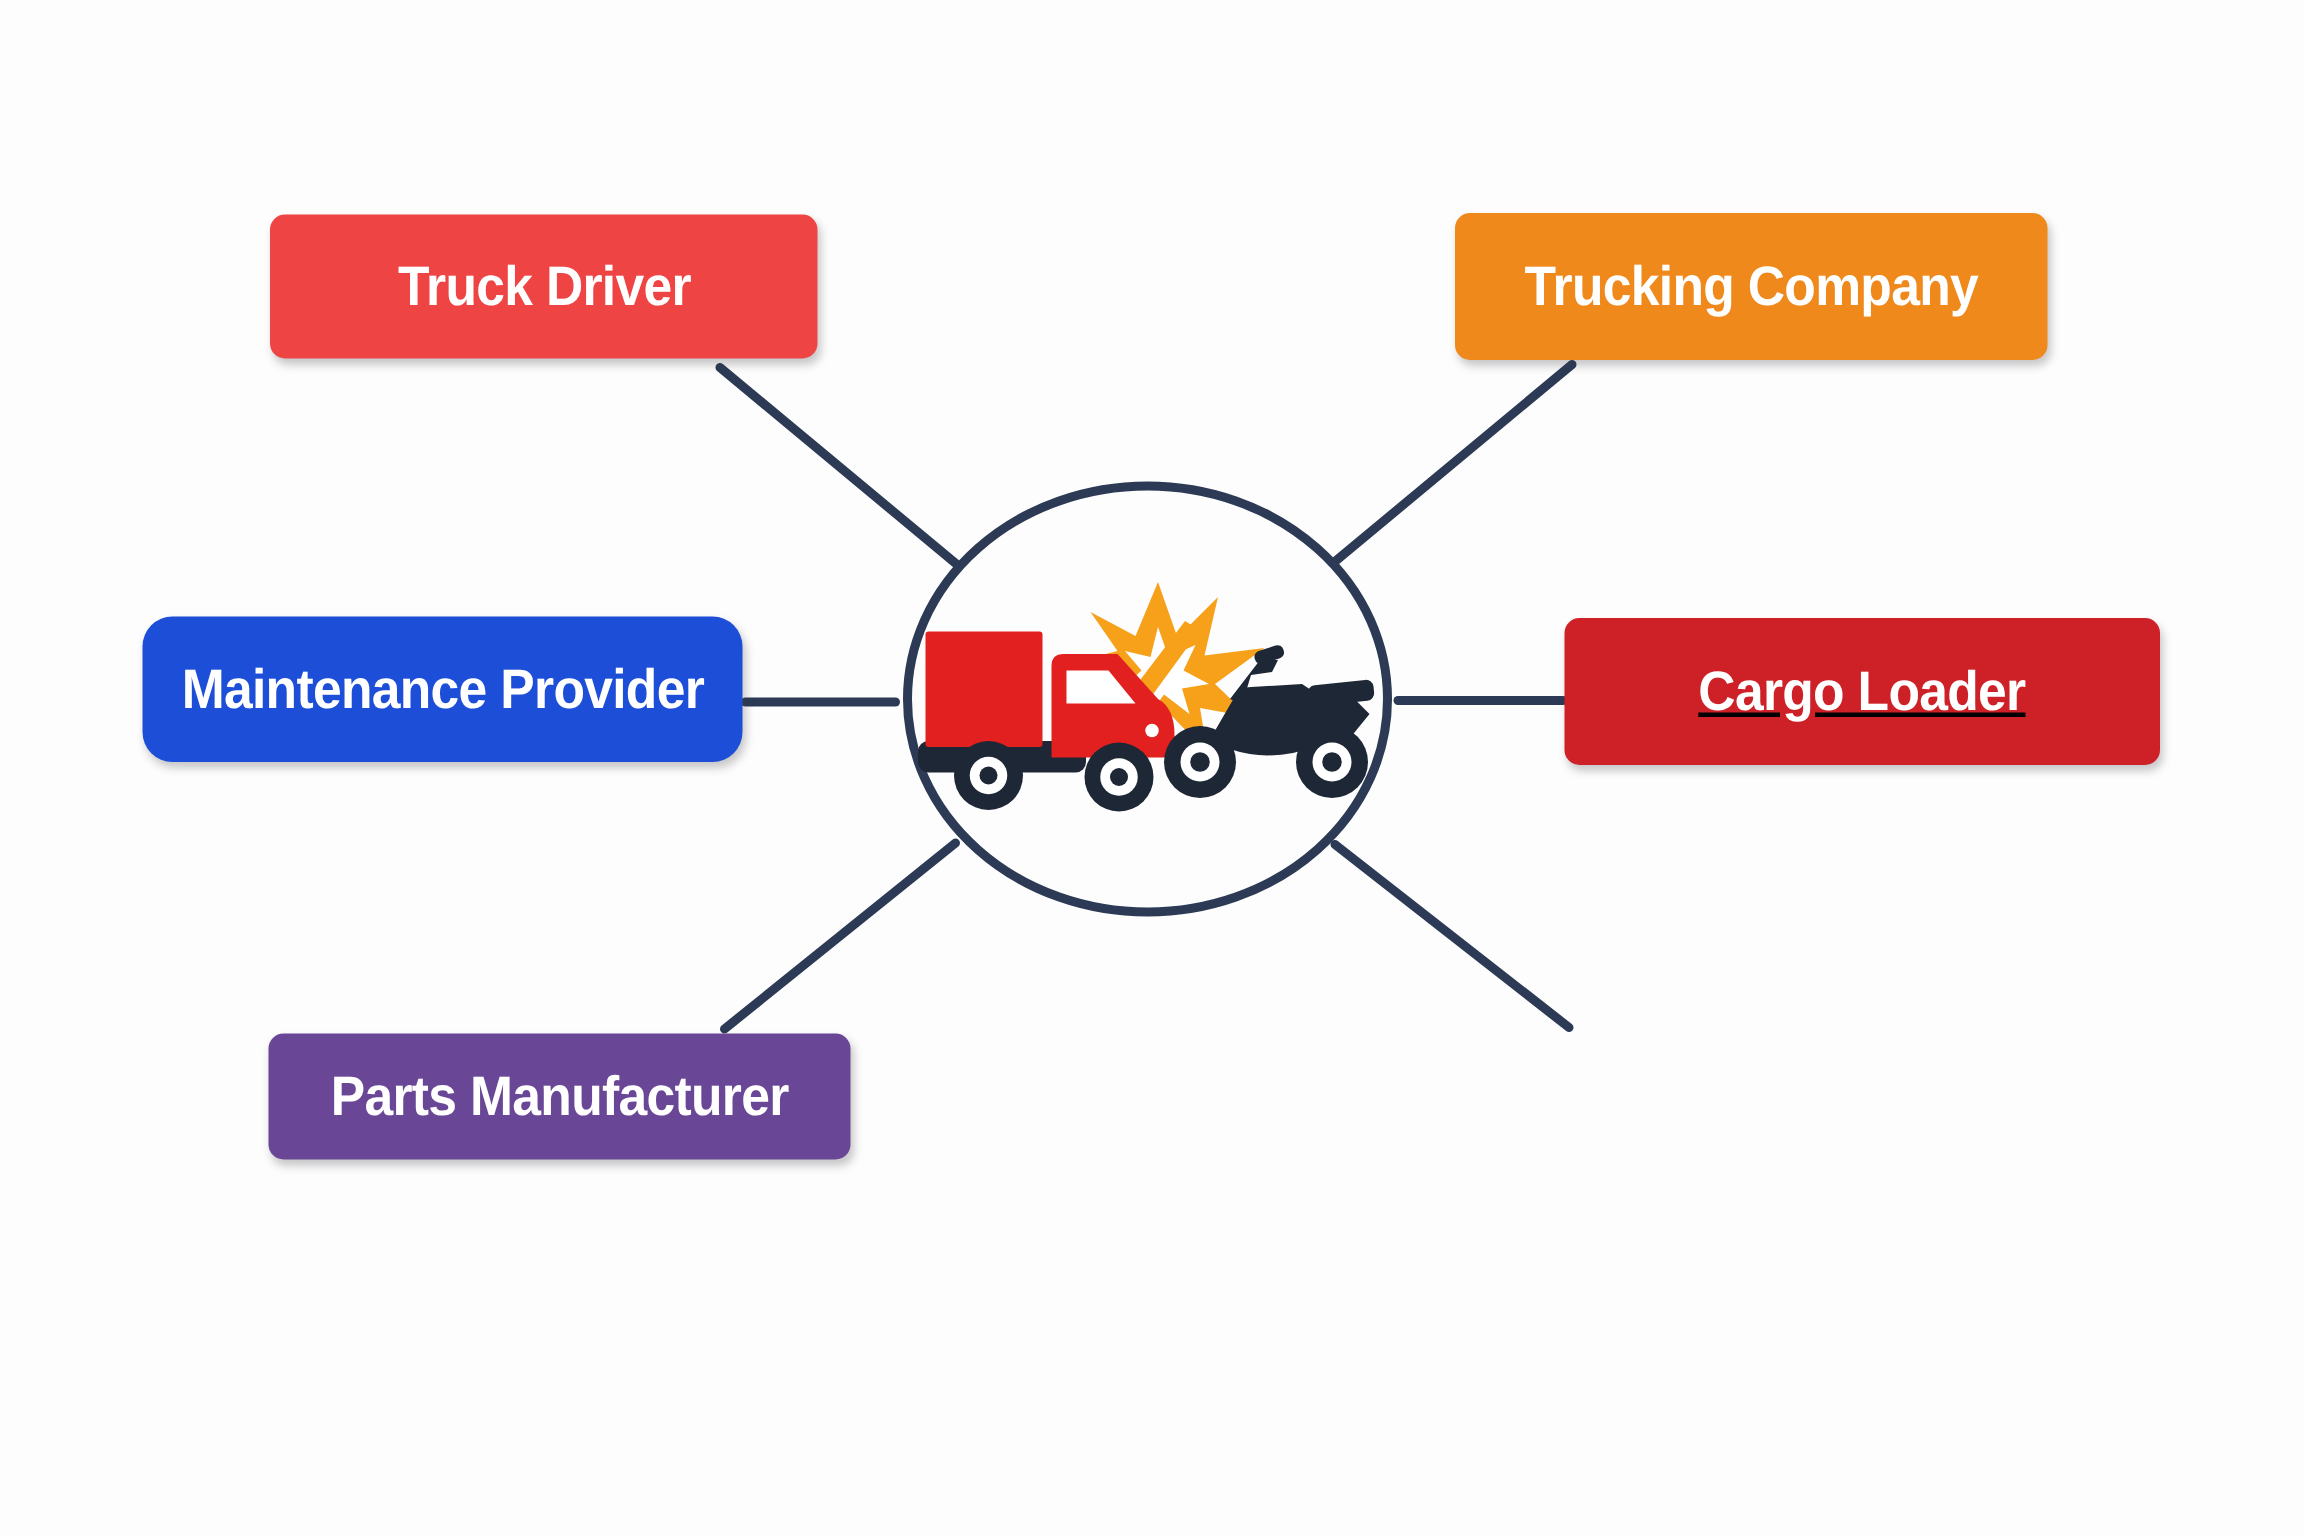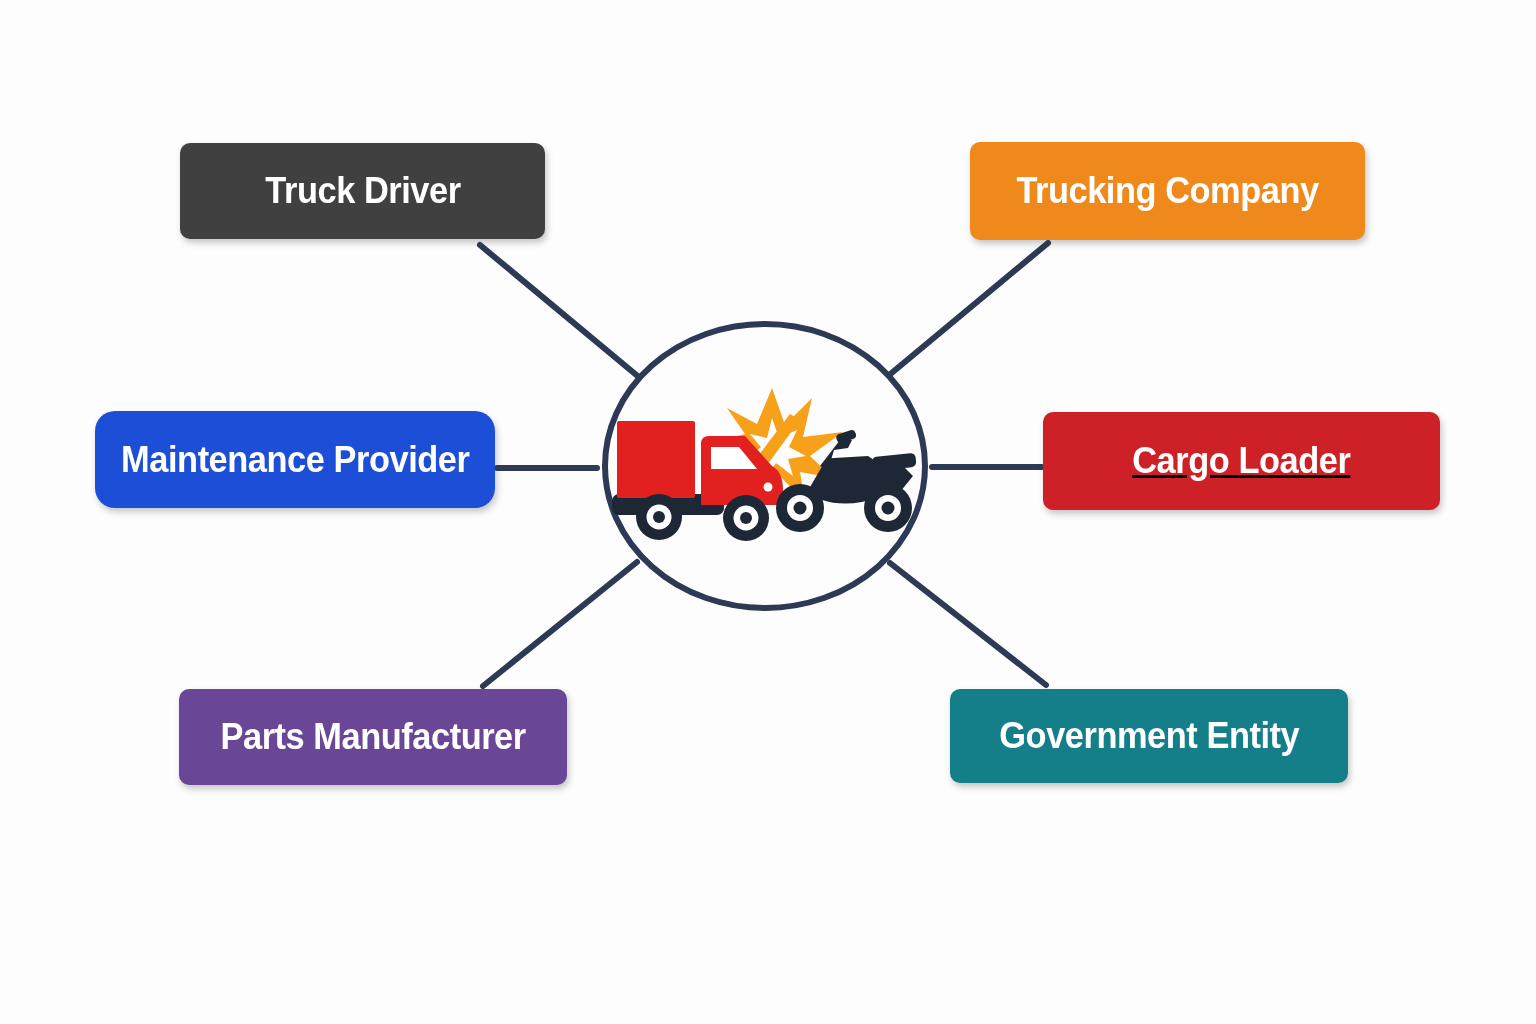--- a/index.html
+++ b/index.html
@@ -36,21 +36,21 @@
     font-size: 37px;
     white-space: nowrap;
     transform: scaleX(0.93);
     letter-spacing: -0.5px;
   }
   
   #node-truck-driver        { left: 180px;  top: 143px; width: 365px; height: 96px; }
   #node-trucking-company    { left: 970px;  top: 142px; width: 395px; height: 98px; }
   #node-maintenance-provider{ left: 95px;   top: 411px; width: 400px; height: 97px; }
   #node-cargo-loader        { left: 1043px; top: 412px; width: 397px; height: 98px; text-decoration: underline; }
-  #node-parts-manufacturer  { left: 179px;  top: 689px; width: 388px; height: 96px; align-items: center; }
+  #node-parts-manufacturer  { left: 179px;  top: 689px; width: 388px; height: 84px; align-items: center; }
   #node-government-entity   { left: 950px;  top: 689px; width: 398px; height: 94px; }
 </style>
 </head>
 <body>
 
 <div id="stage" style="background: rgb(253, 253, 253);">
 
   <svg id="diagram-svg" width="1536" height="1024" viewBox="0 0 1536 1024">
 
     <g stroke-width="6" stroke-linecap="round" fill="none">
@@ -99,37 +99,34 @@
           <circle cx="800" cy="508" r="13" fill="#ffffff"></circle>
           <circle cx="800" cy="508" r="6.5" fill="#1d2735"></circle>
           <circle cx="888" cy="508" r="24" fill="#1d2735"></circle>
           <circle cx="888" cy="508" r="13" fill="#ffffff"></circle>
           <circle cx="888" cy="508" r="6.5" fill="#1d2735"></circle>
         </g>
       </g>
     </g>
   </svg>
 
-  <div class="node" id="node-truck-driver" style="background: #404040;">
+  <div class="node" id="node-truck-driver" style="background: #ef4444;">
     <span class="node-label">Truck Driver</span>
   </div>
 
   <div class="node" id="node-trucking-company" style="background: rgb(240, 137, 28);">
     <span class="node-label">Trucking Company</span>
   </div>
 
   <div class="node" id="node-maintenance-provider" style="background: #1d4ed8; border-radius: 20px;">
     <span class="node-label">Maintenance Provider</span>
   </div>
 
   <div class="node" id="node-cargo-loader" style="background: rgb(206, 32, 39);">
     <span class="node-label">Cargo Loader</span>
   </div>
 
   <div class="node" id="node-parts-manufacturer" style="background: rgb(106, 71, 150);">
     <span class="node-label">Parts Manufacturer</span>
   </div>
 
-  <div class="node" id="node-government-entity" style="background: rgb(20, 126, 137);">
-    <span class="node-label">Government Entity</span>
-  </div>
 
 </div>
 
 </body></html>

